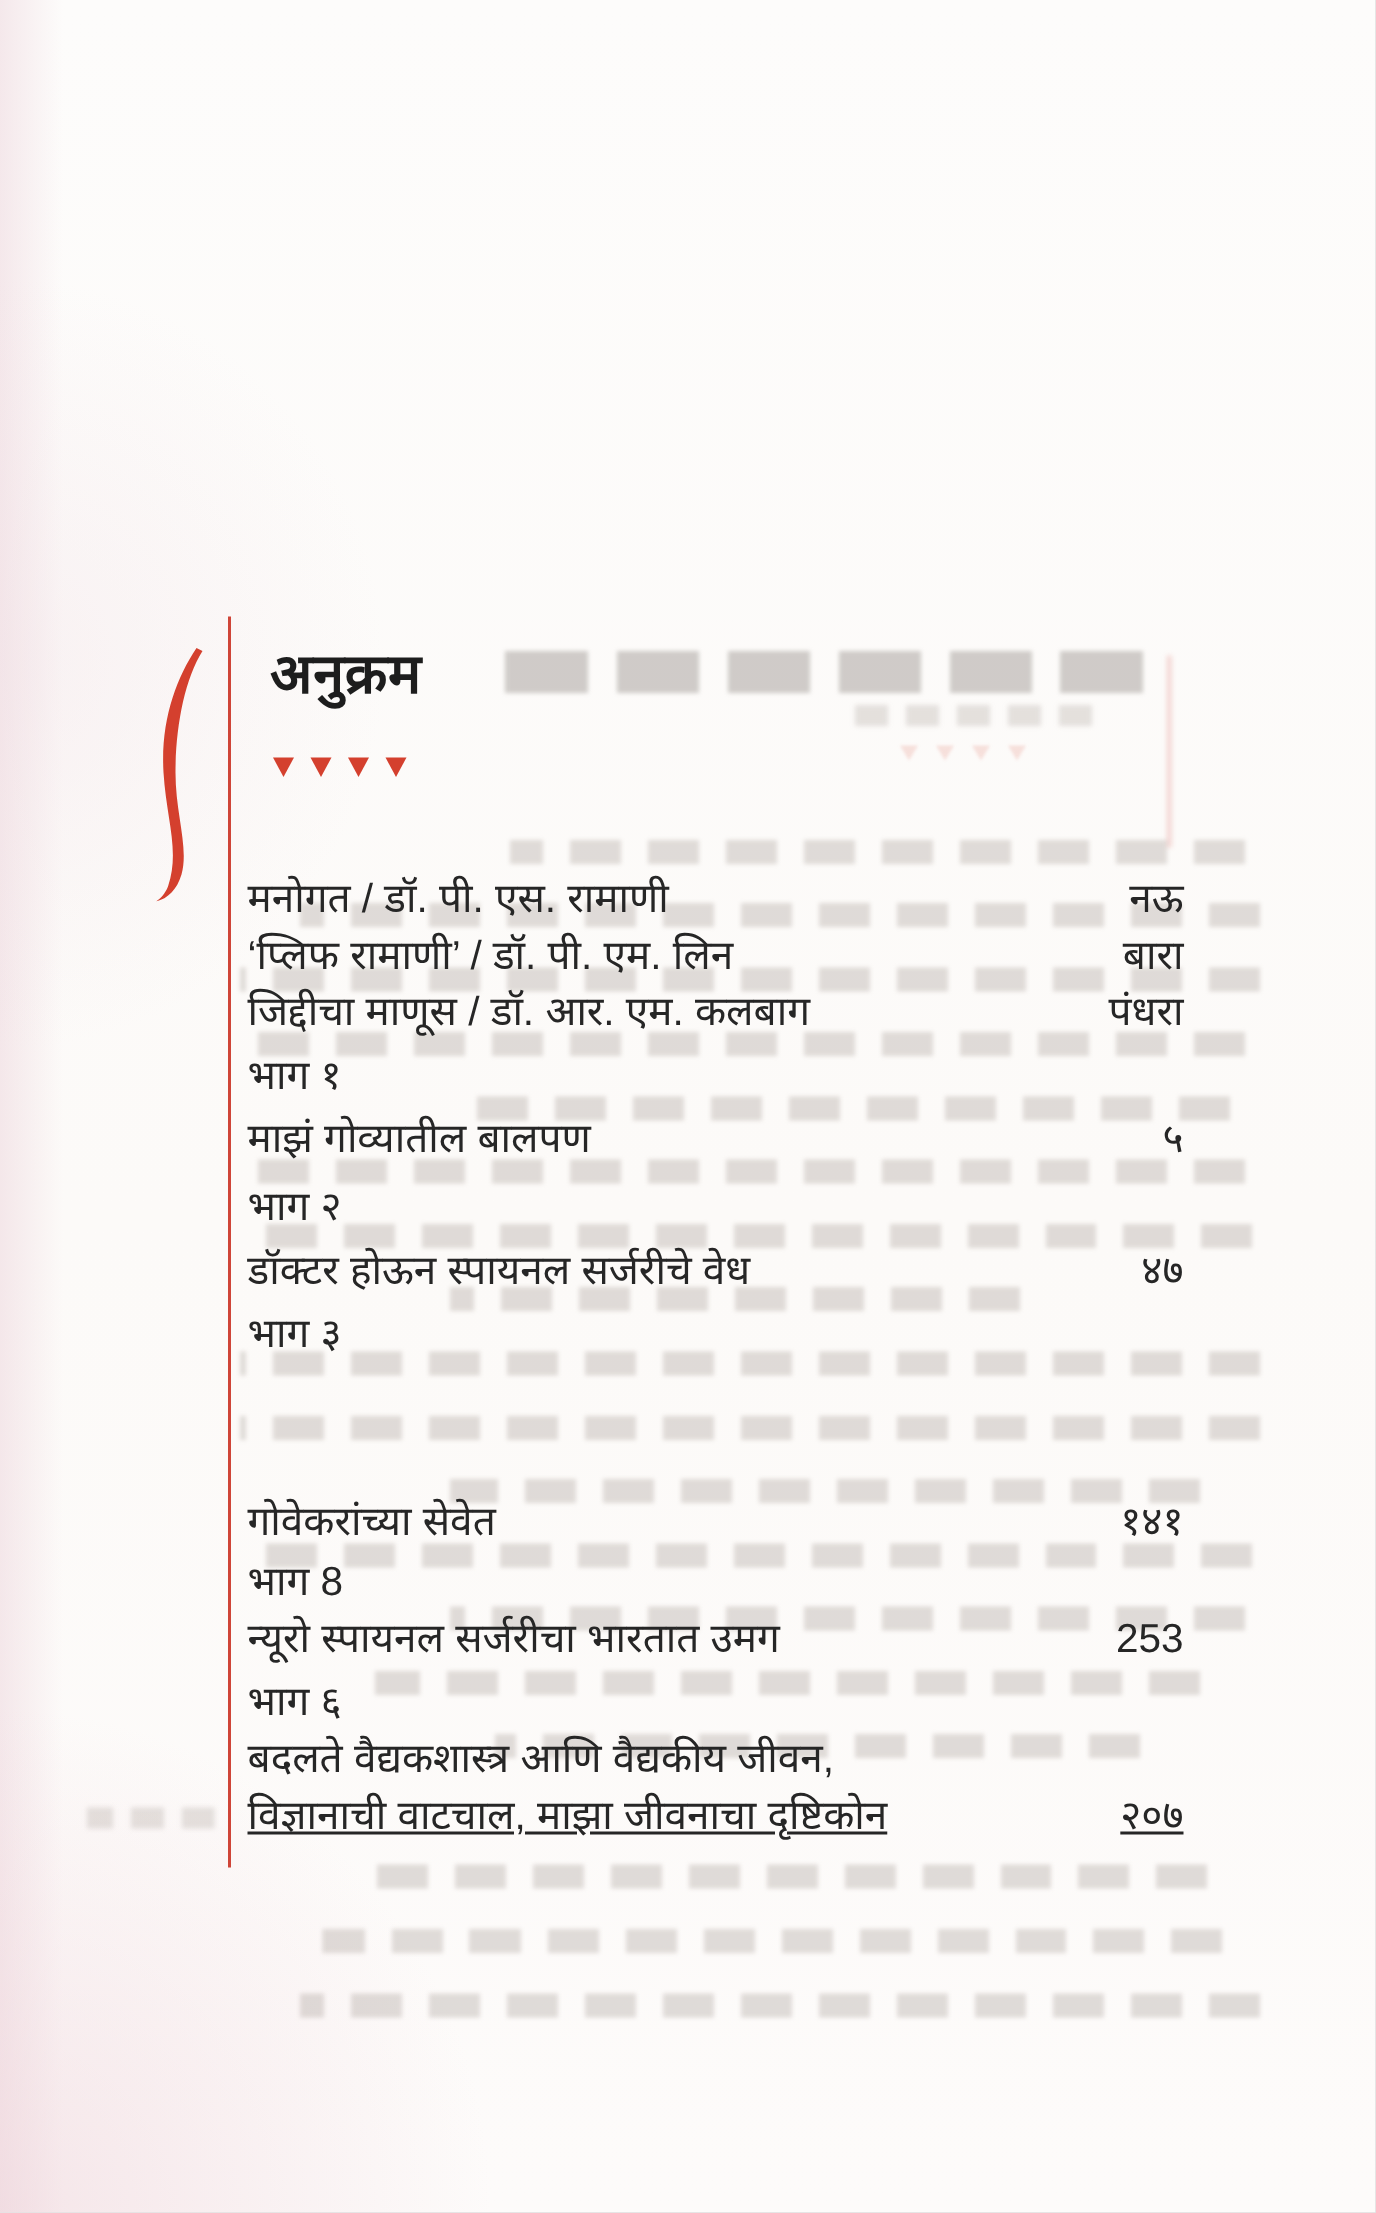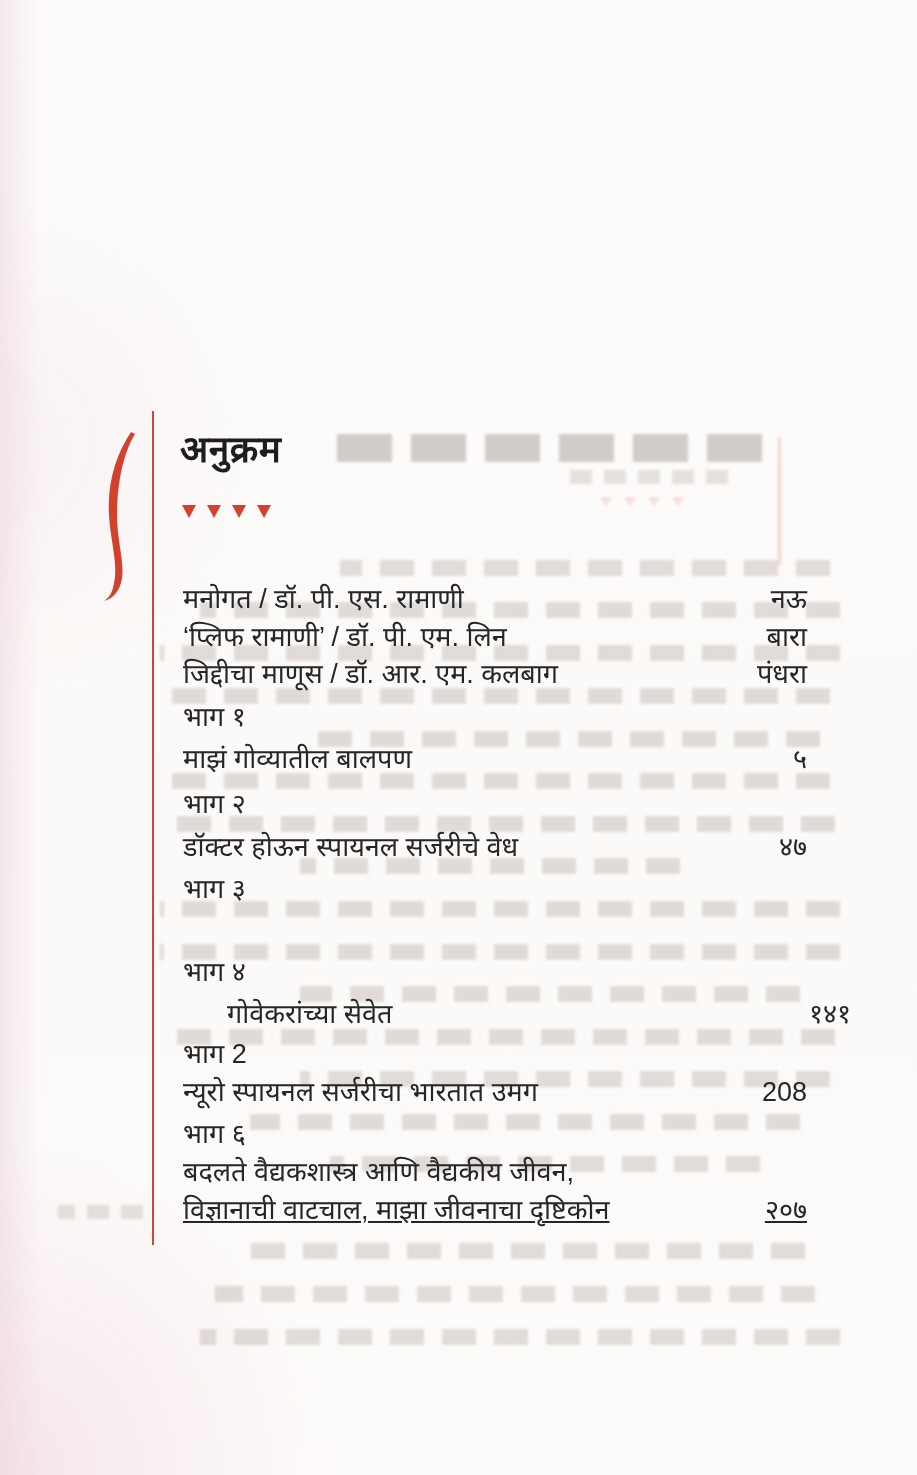--- a/index.html
+++ b/index.html
@@ -17,21 +17,21 @@
     position:absolute;left:180px;top:428px;
     font-size:37px;font-weight:bold;letter-spacing:.5px;color:#1d1d1d;
     line-height:1.2;white-space:nowrap;
   }
   .tri-row{position:absolute;left:182px;top:505px;display:flex;gap:11px;}
   .tri{width:0;height:0;border-left:7px solid transparent;border-right:7px solid transparent;
        border-top:13px solid var(--accent,#d4402e);}
   .vrule{position:absolute;left:152px;top:411px;width:2px;height:834px;background:var(--rule,#cf4538);}
   .stroke-svg{position:absolute;left:103px;top:431px;}
   .toc-row{
-    position:absolute;left:183px;width:624px;
+    position:absolute;left:165px;width:624px;
     display:flex;justify-content:space-between;align-items:baseline;
     font-size:27px;line-height:1.25;white-space:nowrap;
   }
   .toc-row .pg{margin-left:14px;}
   
   .ghost{
     position:absolute;height:16px;transform:scaleX(-1);filter:blur(1.4px);
     background:repeating-linear-gradient(90deg, rgba(158,148,140,.30) 0 34px, rgba(158,148,140,0) 34px 52px);
   }
   .ghost.strong{
@@ -120,34 +120,31 @@
   </div>
   <div class="toc-row" style="top:831px;">
     <span class="t">डॉक्टर होऊन स्पायनल सर्जरीचे वेध</span>
     <span class="pg">४७</span>
   </div>
 
   <div class="toc-row" style="top:873px;">
     <span class="t">भाग ३</span>
   </div>
 
-  <div class="toc-row" style="top:956px;">
-    <span class="t">भाग ४</span>
-  </div>
-  <div class="toc-row" style="top:998px;margin-left:44px;">
+  <div class="toc-row" style="top:998px;">
     <span class="t">गोवेकरांच्या सेवेत</span>
     <span class="pg">१४१</span>
   </div>
 
   <div class="toc-row" style="top:1038px;">
-    <span class="t">भाग 2</span>
+    <span class="t">भाग 8</span>
   </div>
   <div class="toc-row" style="top:1076px;">
     <span class="t">न्यूरो स्पायनल सर्जरीचा भारतात उमग</span>
-    <span class="pg">208</span>
+    <span class="pg">253</span>
   </div>
 
   <div class="toc-row" style="top:1118px;">
     <span class="t">भाग ६</span>
   </div>
   <div class="toc-row" style="top:1156px;">
     <span class="t">बदलते वैद्यकशास्त्र आणि वैद्यकीय जीवन,</span>
   </div>
   <div class="toc-row" style="top:1194px;text-decoration:underline;">
     <span class="t">विज्ञानाची वाटचाल, माझा जीवनाचा दृष्टिकोन</span>

